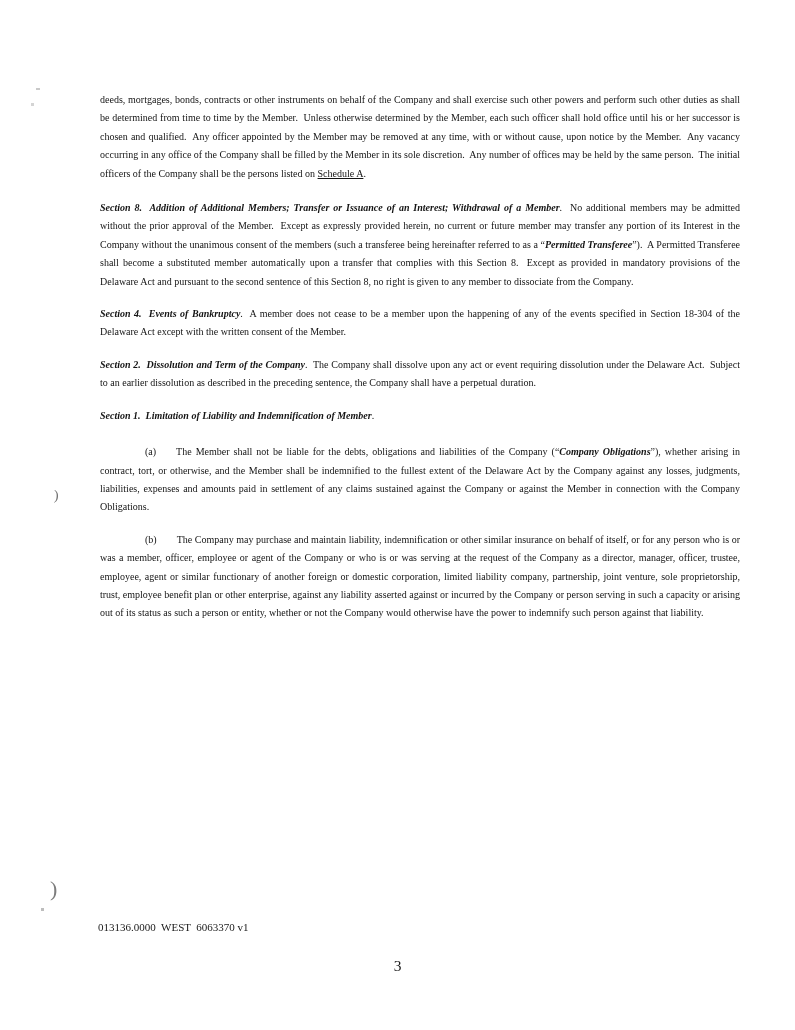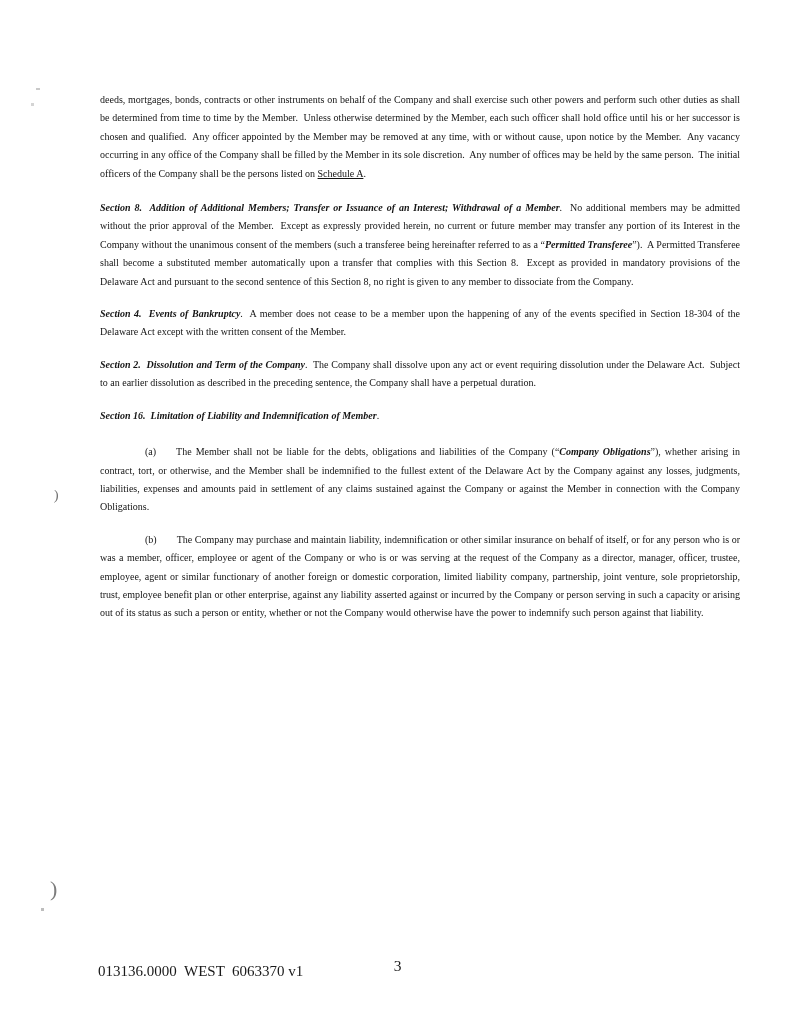--- a/index.html
+++ b/index.html
@@ -70,22 +70,22 @@
   }
   .artifact.dot {
     left: 41px; top: 908px;
     width: 3px; height: 3px;
     background: #bdbdbd;
     font-size: 0;
   }
   .footer-id {
     position: absolute;
     left: 98px;
-    top: 963px;
-    font-size: 15px;
+    top: 921px;
+    font-size: 11px;
     color: #1a1a1a;
     white-space: pre;
   }
   .footer-page {
     position: absolute;
     left: 0;
     top: 957px;
     width: 100%;
     text-align: center;
     font-size: 15.5px;
@@ -106,21 +106,21 @@
   <main class="content">
 
     <p class="para first"><span>deeds, mortgages, bonds, contracts or other instruments on behalf of the Company and shall exercise such other powers and perform such other duties as shall be determined from time to time by the Member.  Unless otherwise determined by the Member, each such officer shall hold office until his or her successor is chosen and qualified.  Any officer appointed by the Member may be removed at any time, with or without cause, upon notice by the Member.  Any vacancy occurring in any office of the Company shall be filled by the Member in its sole discretion.  Any number of offices may be held by the same person.  The initial officers of the Company shall be the persons listed on </span><span class="u">Schedule A</span><span>.</span></p>
 
     <p class="para"><span class="bi">Section 8.  Addition of Additional Members; Transfer or Issuance of an Interest; Withdrawal of a Member</span><span>.  No additional members may be admitted without the prior approval of the Member.  Except as expressly provided herein, no current or future member may transfer any portion of its Interest in the Company without the unanimous consent of the members (such a transferee being hereinafter referred to as a “</span><span class="bi">Permitted Transferee</span><span>”).  A Permitted Transferee shall become a substituted member automatically upon a transfer that complies with this Section 8.  Except as provided in mandatory provisions of the Delaware Act and pursuant to the second sentence of this Section 8, no right is given to any member to dissociate from the Company.</span></p>
 
     <p class="para"><span class="bi">Section 4.  Events of Bankruptcy</span><span>.  A member does not cease to be a member upon the happening of any of the events specified in Section 18-304 of the Delaware Act except with the written consent of the Member.</span></p>
 
     <p class="para"><span class="bi">Section 2.  Dissolution and Term of the Company</span><span>.  The Company shall dissolve upon any act or event requiring dissolution under the Delaware Act.  Subject to an earlier dissolution as described in the preceding sentence, the Company shall have a perpetual duration.</span></p>
 
-    <p class="para heading-only"><span class="bi">Section 16.  Limitation of Liability and Indemnification of Member</span><span>.</span></p>
+    <p class="para heading-only"><span class="bi">Section 1.  Limitation of Liability and Indemnification of Member</span><span>.</span></p>
 
     <p class="para sub"><span>(a)</span><span class="tab-gap"></span><span>The Member shall not be liable for the debts, obligations and liabilities of the Company (“</span><span class="bi">Company Obligations</span><span>”), whether arising in contract, tort, or otherwise, and the Member shall be indemnified to the fullest extent of the Delaware Act by the Company against any losses, judgments, liabilities, expenses and amounts paid in settlement of any claims sustained against the Company or against the Member in connection with the Company Obligations.</span></p>
 
     <p class="para sub"><span>(b)</span><span class="tab-gap"></span><span>The Company may purchase and maintain liability, indemnification or other similar insurance on behalf of itself, or for any person who is or was a member, officer, employee or agent of the Company or who is or was serving at the request of the Company as a director, manager, officer, trustee, employee, agent or similar functionary of another foreign or domestic corporation, limited liability company, partnership, joint venture, sole proprietorship, trust, employee benefit plan or other enterprise, against any liability asserted against or incurred by the Company or person serving in such a capacity or arising out of its status as such a person or entity, whether or not the Company would otherwise have the power to indemnify such person against that liability.</span></p>
 
   </main>
 
   <div class="footer-id">013136.0000  WEST  6063370 v1</div>
   <div class="footer-page">3</div>
 

